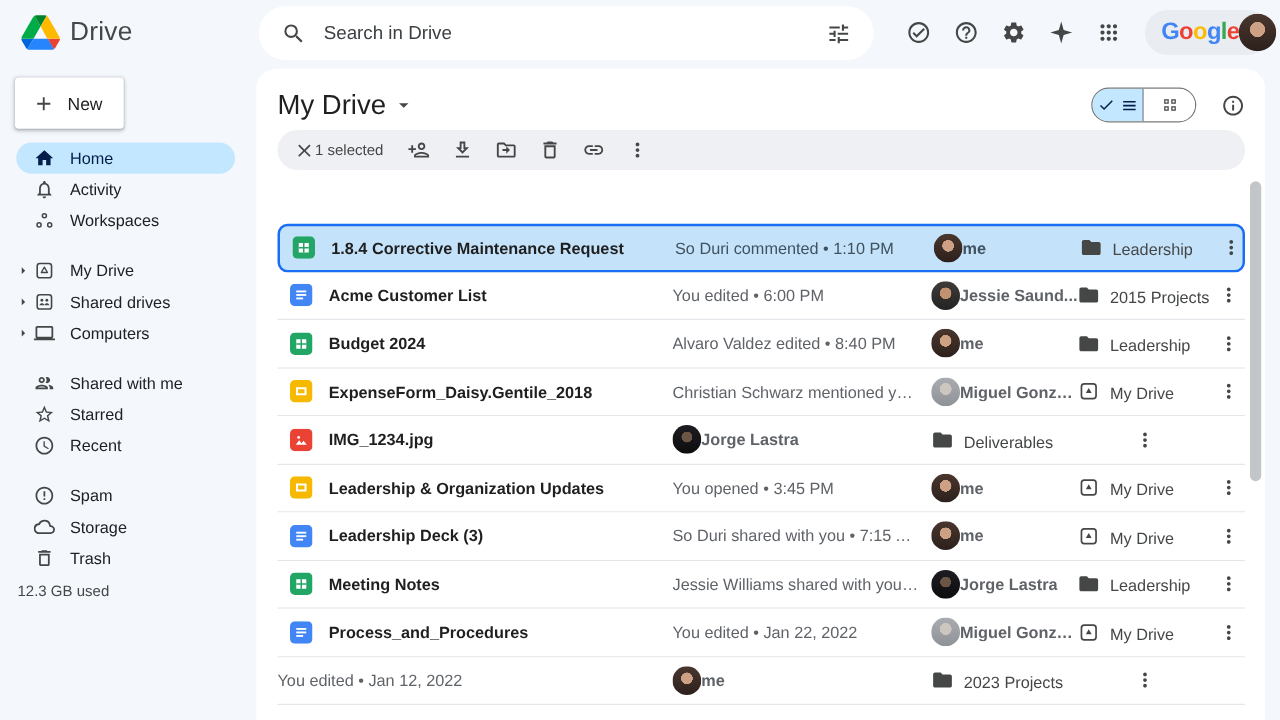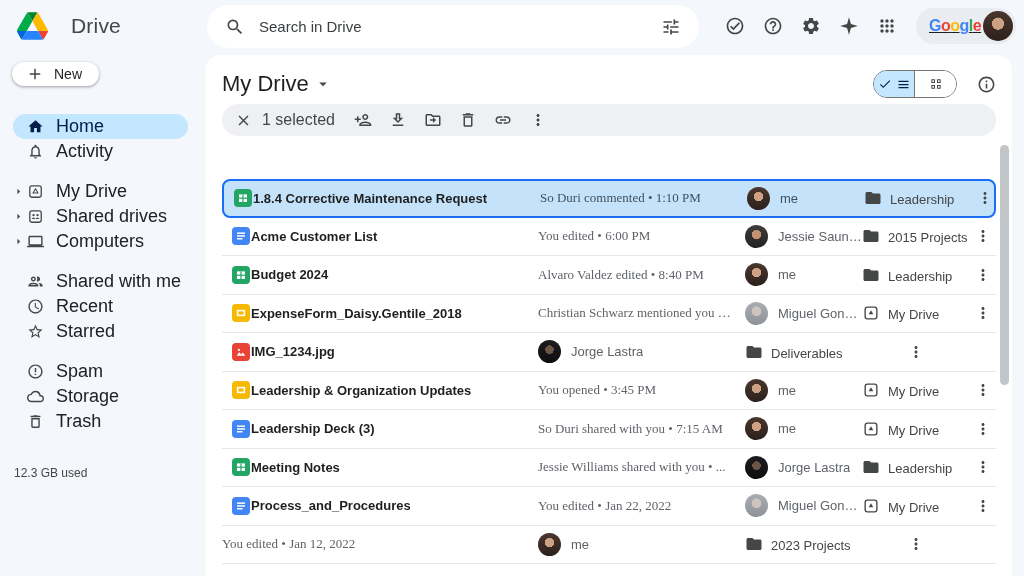--- a/index.html
+++ b/index.html
@@ -8,76 +8,76 @@
     position:relative; overflow:hidden;
     background:#f4f7fc;
     font-family:"Liberation Sans", sans-serif;
     color:#1f1f1f;
     --selbg:#c4e3fb; --selborder:#1a6ef3; --activebg:#c2e7ff;
   }
   svg { display:block; }
 
   
   .topbar { position:absolute; top:0; left:0; right:0; height:52px; }
-  .brand { position:absolute; left:17px; top:0; height:52px; display:flex; align-items:center; gap:23px; cursor:pointer; }
+  .brand { position:absolute; left:17px; top:0; height:52px; display:flex; align-items:center; gap:8px; cursor:pointer; }
   .brand-title { font-size:21px; color:#444746; letter-spacing:.2px; }
   .searchbar { position:absolute; left:207px; top:5px; width:492px; height:43px; background:#fff; border-radius:22px; display:flex; align-items:center; padding:0 16px; gap:12px; }
   .searchbar input { flex:1; border:none; outline:none; background:transparent; font-size:15px; color:#1f1f1f; font-family:inherit; }
   .searchbar input::placeholder { color:#3c4043; opacity:1; }
   .iconbtn { color:#444746; display:flex; align-items:center; justify-content:center; width:24px; height:24px; cursor:pointer; flex:none; }
   .topicons { position:absolute; left:723px; top:14px; display:flex; align-items:center; gap:14px; }
   .gpill { position:absolute; left:916px; top:8px; width:100px; height:36px; background:#e9ecf1; border-radius:18px; display:flex; align-items:center; justify-content:space-between; padding:0 3px 0 13px; cursor:pointer; }
-  .glogo { font-size:16px; font-weight:bold; letter-spacing:-.5px;text-decoration:underline; }
+  .glogo { font-size:19px; font-weight:bold; letter-spacing:-.5px; }
   .avatar { border-radius:50%; flex:none; }
   .av-big { width:30px; height:30px; }
   .av-sm  { width:23px; height:23px; }
   .av-me     { background:radial-gradient(circle at 50% 42%, #cfa184 0 26%, rgba(0,0,0,0) 27%), linear-gradient(#4a372e,#2c201c); }
   .av-jessie { background:radial-gradient(circle at 50% 42%, #c29270 0 26%, rgba(0,0,0,0) 27%), linear-gradient(#3f3c3a,#242322); }
   .av-miguel { background:radial-gradient(circle at 50% 40%, #cdc6be 0 26%, rgba(0,0,0,0) 27%), linear-gradient(#a9adb2,#8f9398); }
   .av-jorge  { background:radial-gradient(circle at 50% 42%, #6b5646 0 24%, rgba(0,0,0,0) 25%), linear-gradient(#1d1d21,#0d0d10); }
 
   
   .sidebar { position:absolute; top:52px; left:0; width:205px; bottom:0; }
-  .newbtn { position:absolute; left:12px; top:10px; height:24px; background:#fff; border:none; border-radius:15px; display:flex; align-items:center; gap:10px; padding:0 17px 0 14px; font-size:14px; color:#1f1f1f; font-family:inherit; cursor:pointer; box-shadow:0 1px 2px rgba(60,64,67,.30), 0 1px 3px 1px rgba(60,64,67,.15); }
+  .newbtn { position:absolute; left:12px; top:10px; height:41px; background:#fff; border:none; border-radius:3px; display:flex; align-items:center; gap:10px; padding:0 17px 0 14px; font-size:14px; color:#1f1f1f; font-family:inherit; cursor:pointer; box-shadow:0 1px 2px rgba(60,64,67,.30), 0 1px 3px 1px rgba(60,64,67,.15); }
   .nav { position:absolute; top:62px; left:13px; right:17px; }
   .nav-group { margin-bottom:15px; }
-  .nav-item { position:relative; height:25px; border-radius:13px; display:flex; align-items:center; padding-left:14px; gap:12px; font-size:18px; color:#202124; cursor:pointer; }
+  .nav-item { position:relative; height:25px; border-radius:13px; display:flex; align-items:center; padding-left:14px; gap:12px; font-size:13px; color:#202124; cursor:pointer; }
   .nav-item.active { background:var(--activebg); color:#041e49; }
   .nav-item .arrow { position:absolute; left:-1px; top:6px; color:#444746; }
   .nicon { color:#444746; width:17px; display:flex; }
   .nav-item.active .nicon { color:#041e49; }
   .storage-used { position:absolute; left:14px; top:414px; font-size:12px; color:#444746; }
 
   
   .card { position:absolute; left:205px; top:55px; width:807px; bottom:0; background:#fff; border-radius:16px 16px 0 0; }
   .card-head { position:absolute; top:11px; left:17px; right:16px; height:36px; display:flex; align-items:center; justify-content:space-between; }
   .title-wrap { display:flex; align-items:center; gap:5px; cursor:pointer; }
   .title-wrap .ttl { font-size:22px; color:#1f1f1f; }
   .title-wrap .caret { color:#444746; }
   .head-right { display:flex; align-items:center; gap:20px; }
   .viewtoggle { display:flex; height:28px; border:1px solid #747775; border-radius:14px; overflow:hidden; }
   .seg { width:41px; display:flex; align-items:center; justify-content:center; gap:4px; cursor:pointer; color:#041e49; }
   .seg-list { background:var(--activebg); border-right:1px solid #747775; }
   .seg-grid { background:#fff; color:#444746; }
 
   .toolbar { position:absolute; top:49px; left:17px; width:774px; height:32px; background:#eef0f4; border-radius:16px; display:flex; align-items:center; padding-left:13px; }
-  .selcount { font-size:16px; color:#444746; margin-left:10px; }
+  .selcount { font-size:12px; color:#444746; }
   .tbactions { display:flex; align-items:center; gap:17px; margin-left:19px; }
   .tbactions .iconbtn { width:18px; height:18px; }
 
   .grid5 { display:grid; grid-template-columns:316px 207px 117px 107px 27px; align-items:center; }
   .thead { position:absolute; top:91px; left:17px; width:774px; height:33px; font-size:13px; color:#444746; }
   .thead .h-name { padding-left:23px; }
   .rows { position:absolute; top:124px; left:17px; width:774px; }
   .row { height:38.5px; border-bottom:1px solid #e4e6e9; font-size:13px; color:#5f6368; background:#fff; cursor:pointer; }
   .row.sel { background:var(--selbg); border:2px solid var(--selborder); border-radius:8px; color:#40515f; }
-  .c-name { display:flex; align-items:center; gap:1px; padding-left:10px; min-width:0; }
+  .c-name { display:flex; align-items:center; gap:13px; padding-left:10px; min-width:0; }
   .fname { color:#1f1f1f; font-weight:bold; font-size:13px; white-space:nowrap; overflow:hidden; text-overflow:ellipsis; padding-right:14px; }
-  .c-reason { white-space:nowrap; overflow:hidden; text-overflow:ellipsis; padding-right:10px;font-family:Liberation Serif, serif; }
-  .c-owner { display:flex; align-items:center; gap:10px; min-width:0; }
+  .c-reason { white-space:nowrap; overflow:hidden; text-overflow:ellipsis; padding-right:10px; }
+  .c-owner { display:flex; align-items:center; gap:0; min-width:0;font-weight:bold; }
   .c-owner span.oname { white-space:nowrap; overflow:hidden; text-overflow:ellipsis; }
   .c-loc { display:flex; align-items:flex-end; gap:8px; color:#444746; min-width:0; }
   .c-loc .licon { color:#444746; flex:none; display:flex; }
   .c-loc span.lname { white-space:nowrap; overflow:hidden; text-overflow:ellipsis; }
   .c-menu { display:flex; justify-content:center; color:#444746; cursor:pointer; }
   .ficon { flex:none; display:flex; }
 
   .scrollthumb { position:absolute; left:1000px; top:145px; width:9px; height:240px; background:#c3c6c9; border-radius:5px; cursor:pointer; }
 </style>
 </head>
@@ -164,20 +164,30 @@
           <span class="nlabel">Home</span>
         </div>
         <div class="nav-item">
           <span class="nicon">
             <svg width="17" height="17" viewBox="0 0 24 24" fill="currentColor">
               <path d="M12 22c1.1 0 2-.9 2-2h-4c0 1.1.9 2 2 2zm6-6v-5c0-3.07-1.64-5.64-4.5-6.32V4c0-.83-.67-1.5-1.5-1.5s-1.5.67-1.5 1.5v.68C7.63 5.36 6 7.92 6 11v5l-2 2v1h16v-1l-2-2zm-2 1H8v-6c0-2.48 1.51-4.5 4-4.5s4 2.02 4 4.5v6z"></path>
             </svg>
           </span>
           <span class="nlabel">Activity</span>
         </div>
+        <div class="nav-item">
+          <span class="nicon">
+            <svg width="17" height="17" viewBox="0 0 24 24" fill="currentColor">
+              <circle cx="12" cy="6.5" r="2.3" fill="none" stroke="currentColor" stroke-width="1.7"></circle>
+              <circle cx="6" cy="16.8" r="2.3" fill="none" stroke="currentColor" stroke-width="1.7"></circle>
+              <circle cx="18" cy="16.8" r="2.3" fill="none" stroke="currentColor" stroke-width="1.7"></circle>
+            </svg>
+          </span>
+          <span class="nlabel">Workspaces</span>
+        </div>
       </div>
       <div class="nav-group">
         <div class="nav-item">
           <span class="arrow">
             <svg width="13" height="13" viewBox="0 0 24 24" fill="currentColor">
               <path d="M10 17l5-5-5-5v10z"></path>
             </svg>
           </span>
           <span class="nicon">
             <svg width="17" height="17" viewBox="0 0 24 24" fill="currentColor">
@@ -223,32 +233,32 @@
           <span class="nicon">
             <svg width="17" height="17" viewBox="0 0 24 24" fill="currentColor">
               <path d="M9 13.75c-2.34 0-7 1.17-7 3.5V19h14v-1.75c0-2.33-4.66-3.5-7-3.5zM4.34 17c.84-.58 2.87-1.25 4.66-1.25s3.82.67 4.66 1.25H4.34zM9 12c1.93 0 3.5-1.57 3.5-3.5S10.93 5 9 5 5.5 6.57 5.5 8.5 7.07 12 9 12zm0-5c.83 0 1.5.67 1.5 1.5S9.83 10 9 10s-1.5-.67-1.5-1.5S8.17 7 9 7zm7.04 6.81c1.16.84 1.96 1.96 1.96 3.44V19h4v-1.75c0-2.02-3.5-3.17-5.96-3.44zM15 12c1.93 0 3.5-1.57 3.5-3.5S16.93 5 15 5c-.54 0-1.04.13-1.5.35.63.89 1 1.98 1 3.15s-.37 2.26-1 3.15c.46.22.96.35 1.5.35z"></path>
             </svg>
           </span>
           <span class="nlabel">Shared with me</span>
         </div>
         <div class="nav-item">
           <span class="nicon">
             <svg width="17" height="17" viewBox="0 0 24 24" fill="currentColor">
+              <path d="M22 9.24l-7.19-.62L12 2 9.19 8.63 2 9.24l5.46 4.73L5.82 21 12 17.27 18.18 21l-1.63-7.03L22 9.24zM12 15.4l-3.76 2.27 1-4.28-3.32-2.88 4.38-.38L12 6.1l1.71 4.04 4.38.38-3.32 2.88 1 4.28L12 15.4z"></path>
+            </svg>
+          </span>
+          <span class="nlabel">Starred</span>
+        </div>
+        <div class="nav-item">
+          <span class="nicon">
+            <svg width="17" height="17" viewBox="0 0 24 24" fill="currentColor">
               <path d="M12 2C6.48 2 2 6.48 2 12s4.48 10 10 10 10-4.48 10-10S17.52 2 12 2zm0 18c-4.41 0-8-3.59-8-8s3.59-8 8-8 8 3.59 8 8-3.59 8-8 8zm.5-13H11v6l5.25 3.15.75-1.23-4.5-2.67V7z"></path>
             </svg>
           </span>
           <span class="nlabel">Recent</span>
-        </div>
-        <div class="nav-item">
-          <span class="nicon">
-            <svg width="17" height="17" viewBox="0 0 24 24" fill="currentColor">
-              <path d="M22 9.24l-7.19-.62L12 2 9.19 8.63 2 9.24l5.46 4.73L5.82 21 12 17.27 18.18 21l-1.63-7.03L22 9.24zM12 15.4l-3.76 2.27 1-4.28-3.32-2.88 4.38-.38L12 6.1l1.71 4.04 4.38.38-3.32 2.88 1 4.28L12 15.4z"></path>
-            </svg>
-          </span>
-          <span class="nlabel">Starred</span>
         </div>
       </div>
       <div class="nav-group">
         <div class="nav-item">
           <span class="nicon">
             <svg width="17" height="17" viewBox="0 0 24 24" fill="currentColor">
               <path d="M12 2C6.48 2 2 6.48 2 12s4.48 10 10 10 10-4.48 10-10S17.52 2 12 2zm0 18c-4.41 0-8-3.59-8-8s3.59-8 8-8 8 3.59 8 8-3.59 8-8 8zm-1-5h2v2h-2v-2zm0-8h2v6h-2V7z"></path>
             </svg>
           </span>
           <span class="nlabel">Spam</span>

